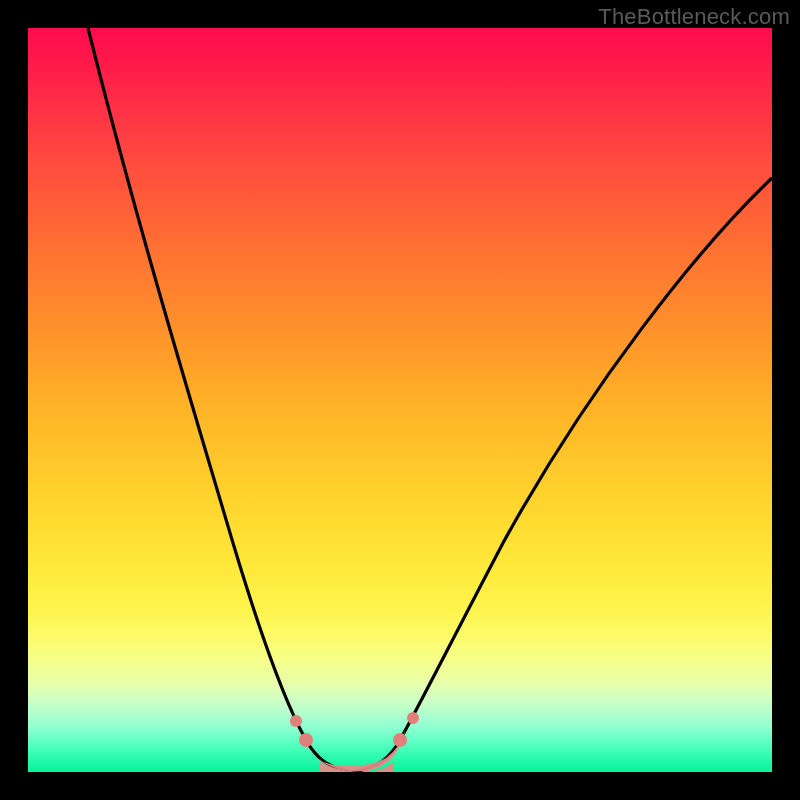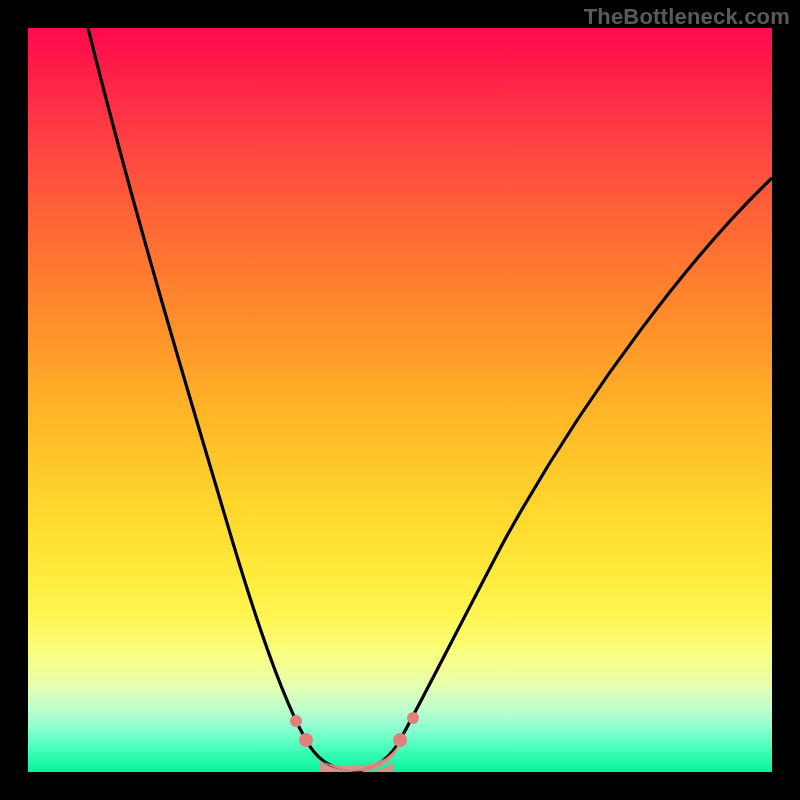--- a/index.html
+++ b/index.html
@@ -53,21 +53,21 @@
       #2dfbae 98%,
       #07f39a 100%
     );
   }
   .watermark {
     position: absolute;
     top: 4px;
     right: 10px;
     color: #5a5a5a;
     font-size: 22px;
-    font-weight: 700;
+    font-weight: 400;
     letter-spacing: 0.2px;
     z-index: 5;
   }
   svg.curves {
     position: absolute;
     top: 0; left: 0;
     width: 100%; height: 100%;
   }
   .overlay-shape {
     fill: #e78a86;

